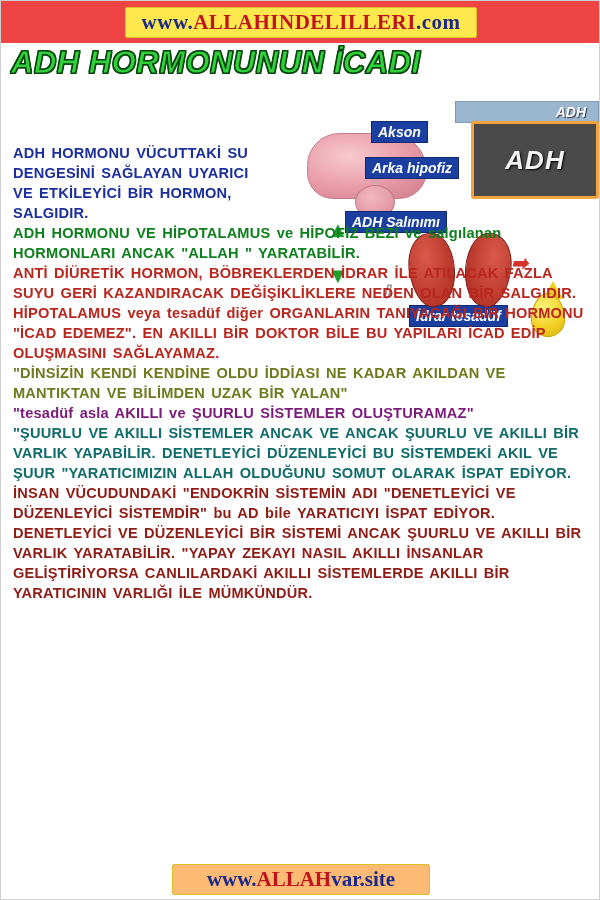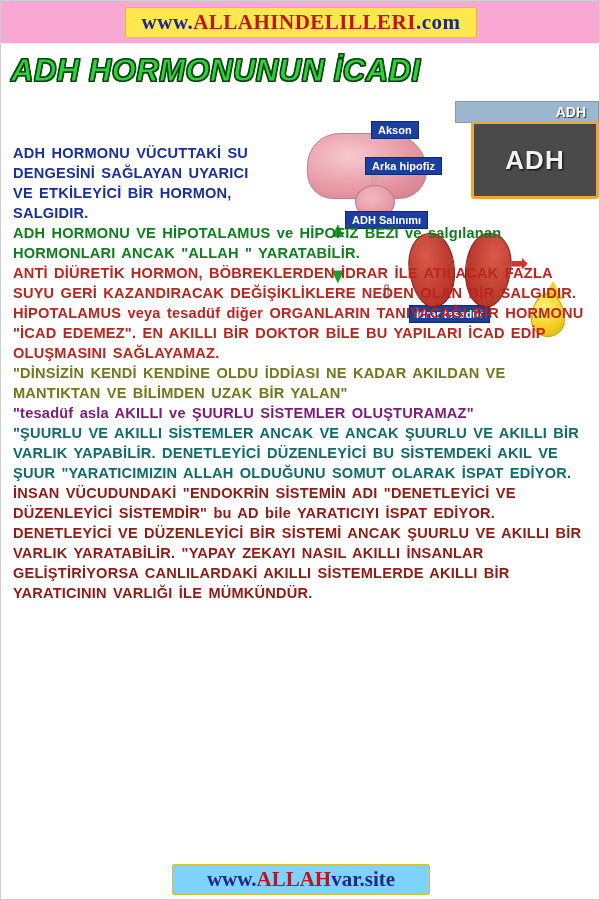--- a/index.html
+++ b/index.html
@@ -19,21 +19,21 @@
     background: #ffffff;
     border: 1px solid #cfcfcf;
     overflow: hidden;
   }
 
   
   .top-banner {
     position: absolute;
     left: 0; top: 0;
     width: 600px; height: 42px;
-    background: #f9a8d4;
+    background: #ef4444;
     display: flex;
     align-items: center;
     justify-content: center;
   }
   .top-banner-inner {
     background: #ffe84d;
     border: 1px solid #d8c12a;
     padding: 2px 16px;
     border-radius: 2px;
   }
@@ -62,29 +62,29 @@
     line-height: 36px;
     color: #2fd13a;
     -webkit-text-stroke: 1px #0a3d10;
     text-shadow:
       1px 1px 0 #0c4a12,
       -1px 1px 0 #0c4a12,
       1px -1px 0 #0c4a12,
       -1px -1px 0 #0c4a12;
     letter-spacing: 0.5px;
     white-space: nowrap;
-    margin-top: 8px;
   }
 
   
   .figure {
     position: absolute;
     left: 258px; top: 96px;
     width: 340px; height: 300px;
     overflow: hidden;
+    font-style: italic;
   }
   .fig-bg {
     position: absolute; inset: 0;
     background: #ffffff;
   }
   
   .adh-strip {
     position: absolute;
     left: 196px; top: 4px;
     width: 144px; height: 22px;
@@ -141,21 +141,21 @@
     left: 112px; top: 76px;
     width: 8px; height: 18px;
     background: #e0a0ab;
   }
 
   
   .fig-label {
     position: absolute;
     background: #1a3fa0;
     color: #ffffff;
-    font-size: 11px;
+    font-size: 14px;
     font-weight: bold;
     padding: 2px 6px;
     border: 1px solid #102a6e;
     white-space: nowrap;
   }
   .lbl-akson { left: 112px; top: 24px; }
   .lbl-arka  { left: 106px; top: 60px; }
   .lbl-salin { left: 86px; top: 114px; }
   .lbl-idrar { left: 150px; top: 208px; }
 
@@ -230,21 +230,21 @@
   .bottom-banner {
     position: absolute;
     left: 0; bottom: 0;
     width: 600px; height: 40px;
     background: #ffffff;
     display: flex;
     align-items: center;
     justify-content: center;
   }
   .bottom-banner-inner {
-    background: #7dd3fc;
+    background: #fdba74;
     border: 1px solid #d8c12a;
     padding: 2px 34px;
     border-radius: 2px;
   }
   .bottom-url {
     font-family: "Liberation Serif", serif;
     font-weight: bold;
     font-size: 21px;
     white-space: nowrap;
   }

